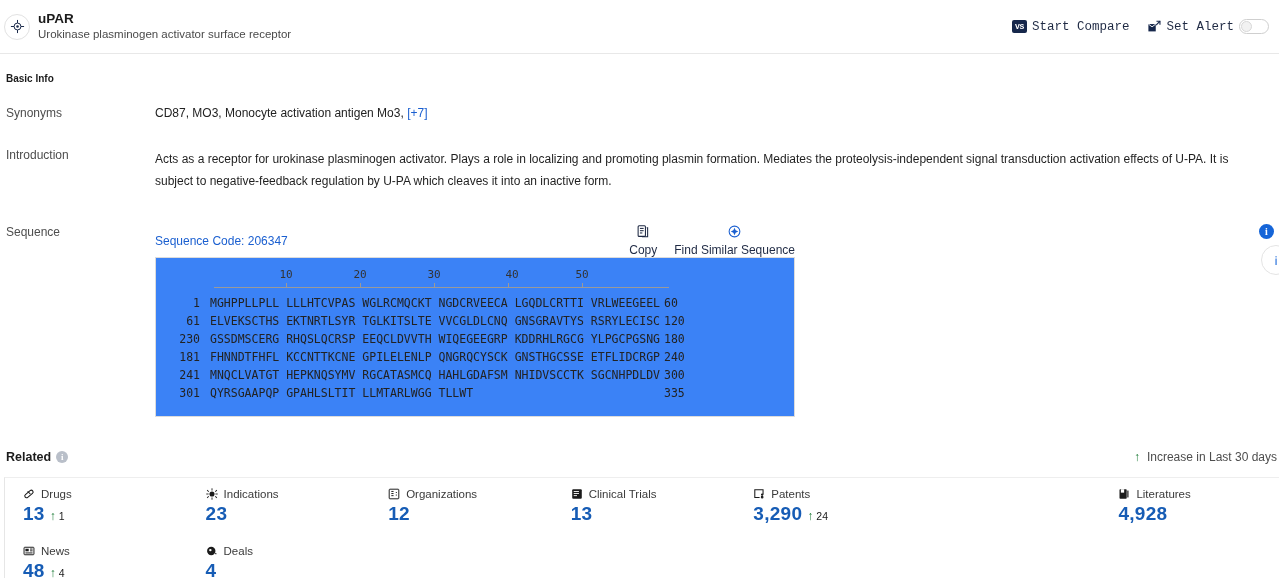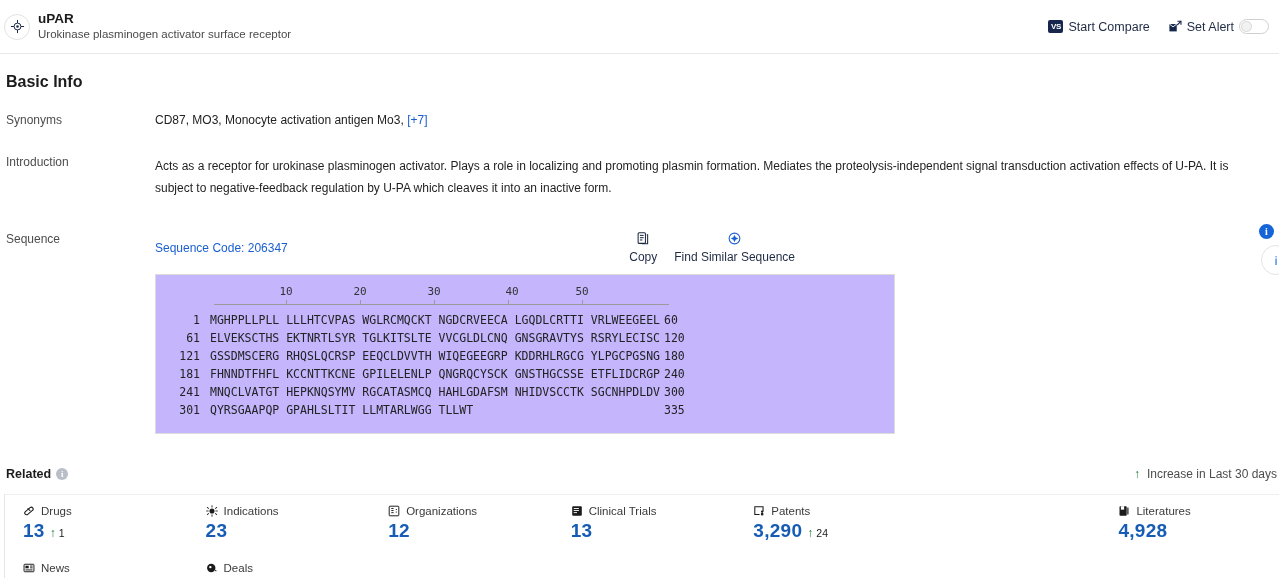--- a/index.html
+++ b/index.html
@@ -30,20 +30,21 @@
     flex: 0 0 auto;
   }
   .title-block { display: flex; flex-direction: column; justify-content: center; }
   .title-main { font-size: 13.5px; font-weight: bold; color: #1b1b1b; line-height: 15px; }
   .title-sub  { font-size: 11.5px; color: #4a4a4a; line-height: 15px; margin-top: 1px; }
 
   .header-actions {
     margin-left: auto;
     display: flex; align-items: center; gap: 18px;
     padding-right: 4px;
+    font-family: Liberation Mono, monospace;
   }
   .hdr-btn {
     display: flex; align-items: center; gap: 5px;
     font-size: 12.5px; color: #1f2a44; cursor: pointer;
     white-space: nowrap;
   }
   .vs-badge {
     width: 15px; height: 13px;
     background: #16274b;
     border-radius: 2px;
@@ -63,21 +64,21 @@
   .toggle .knob {
     position: absolute; left: 1px; top: 1px;
     width: 11px; height: 11px; border-radius: 50%;
     background: #f2f2f2; border: 1px solid #d8d8d8;
   }
 
   
   .content { padding: 0 0 0 4px; position: relative; }
 
   .section-title {
-    font-size: 16px; font-weight: bold; color: #1b1b1b;
+    font-size: 10px; font-weight: bold; color: #1b1b1b;
     margin: 19px 0 0 2px;
   }
 
   .row { display: flex; align-items: flex-start; }
   .row-label {
     width: 151px; flex: 0 0 151px;
     font-size: 12px; color: #4d4d4d;
     padding-left: 2px;
   }
   .row-value { font-size: 12px; color: #222; line-height: 21px; }
@@ -96,25 +97,25 @@
   }
   .seq-code { font-size: 12px; color: #1a5fd0; cursor: pointer; }
   .seq-actions { margin-left: auto; display: flex; align-items: center; gap: 17px; }
   .seq-action {
     display: flex; align-items: center; gap: 5px;
     font-size: 12px; color: #1f2a44; cursor: pointer; white-space: nowrap; flex-direction: column;
   }
   .seq-action.link { color: #1f2a44; }
 
   .seq-box {
-    margin-top: 10px;
-    width: 740px;
+    margin-top: 0;
+    width: 640px;
     height: 160px;
     border: 1px solid #dcdcdc;
-    background: #c4b5fd;
+    background: #3b82f6;
     padding: 10px 0 0 0;
     position: relative;
   }
   .ruler {
     font-family: "DejaVu Sans Mono", monospace;
     font-size: 11px; color: #333;
     position: relative;
     height: 26px;
     margin-left: 58px;
     width: 455px;
@@ -318,21 +319,21 @@
             <span class="seq-num-l">1</span>
             <span class="seq-body">MGHPPLLPLL LLLHTCVPAS WGLRCMQCKT NGDCRVEECA LGQDLCRTTI VRLWEEGEEL</span>
             <span class="seq-num-r">60</span>
           </div>
           <div class="seq-line">
             <span class="seq-num-l">61</span>
             <span class="seq-body">ELVEKSCTHS EKTNRTLSYR TGLKITSLTE VVCGLDLCNQ GNSGRAVTYS RSRYLECISC</span>
             <span class="seq-num-r">120</span>
           </div>
           <div class="seq-line">
-            <span class="seq-num-l">121</span>
+            <span class="seq-num-l">230</span>
             <span class="seq-body">GSSDMSCERG RHQSLQCRSP EEQCLDVVTH WIQEGEEGRP KDDRHLRGCG YLPGCPGSNG</span>
             <span class="seq-num-r">180</span>
           </div>
           <div class="seq-line">
             <span class="seq-num-l">181</span>
             <span class="seq-body">FHNNDTFHFL KCCNTTKCNE GPILELENLP QNGRQCYSCK GNSTHGCSSE ETFLIDCRGP</span>
             <span class="seq-num-r">240</span>
           </div>
           <div class="seq-line">
             <span class="seq-num-l">241</span>

